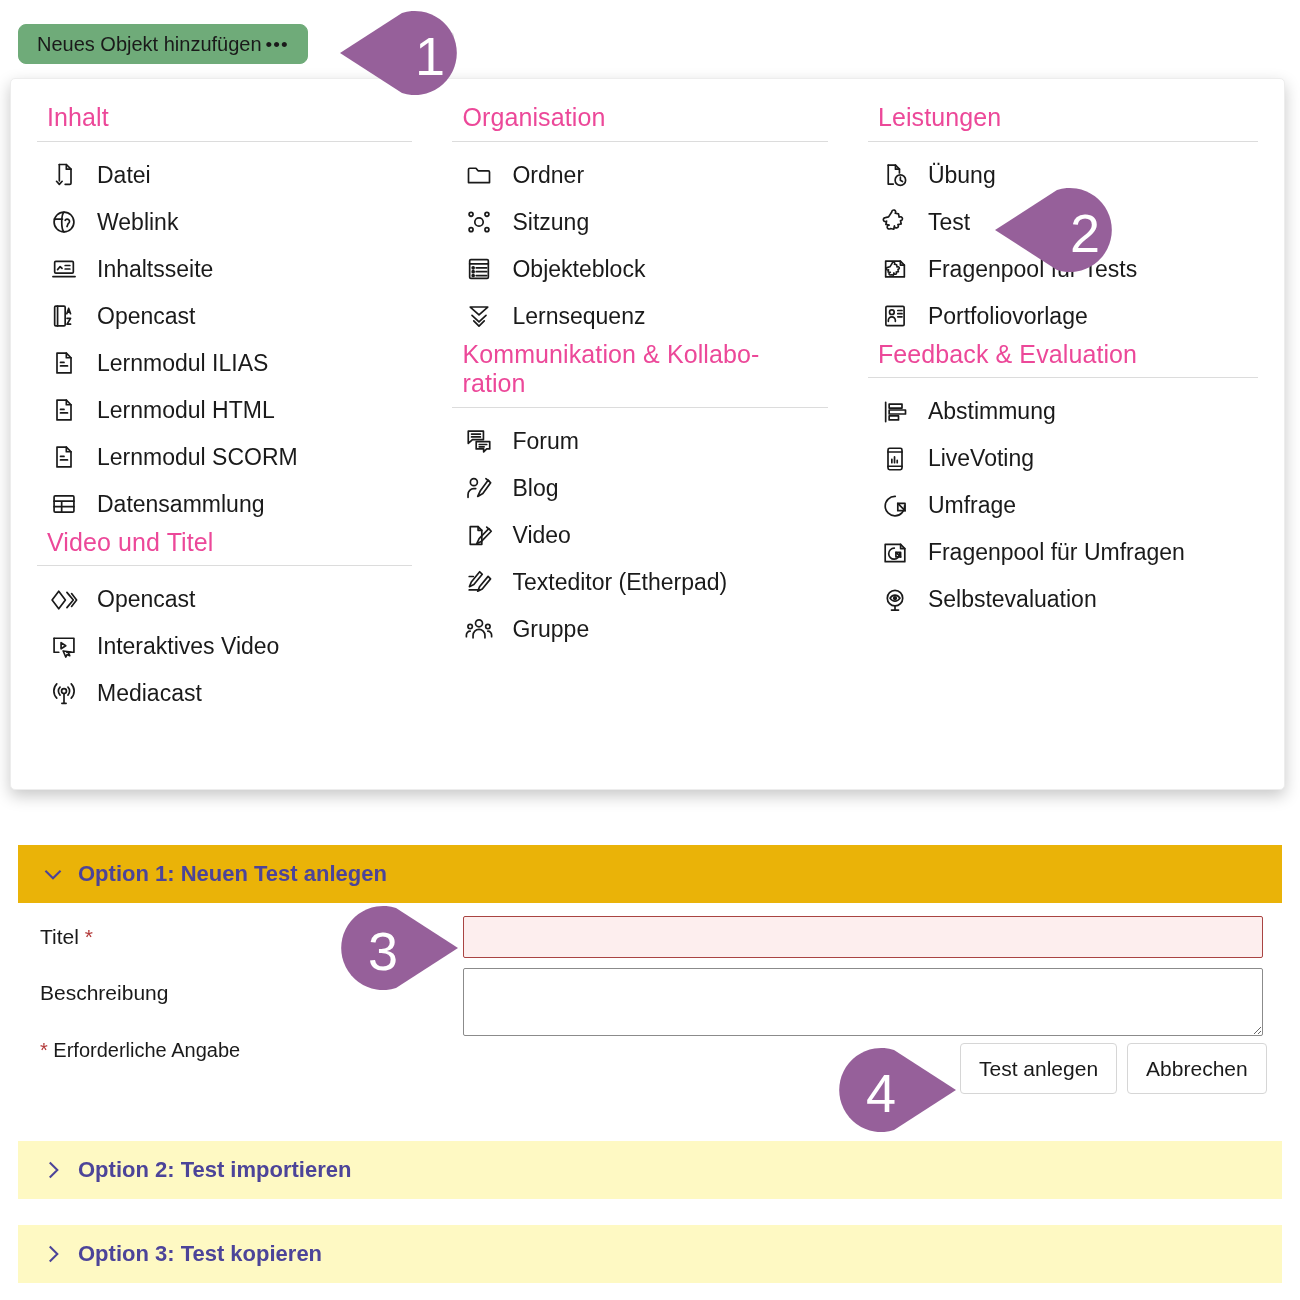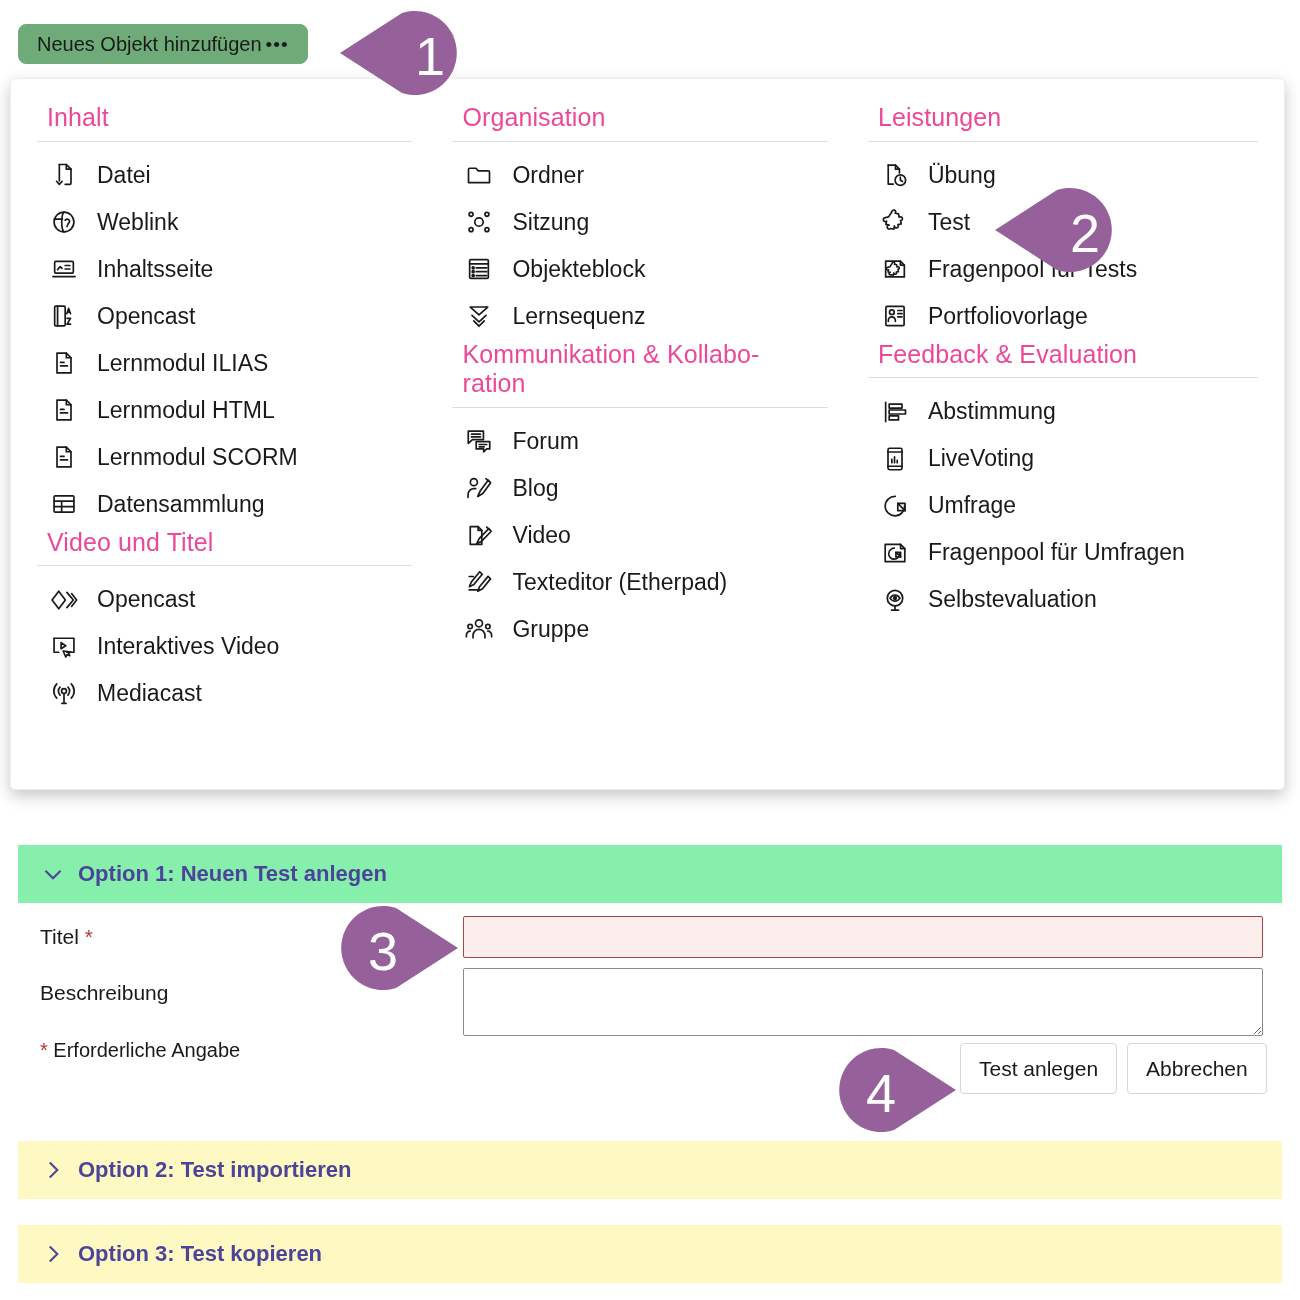--- a/index.html
+++ b/index.html
@@ -63,21 +63,21 @@
   .item .ico {
     width:30px; height:30px; flex:0 0 30px;
     display:flex; align-items:center; justify-content:center;
   }
   .item .ico svg { width:28px; height:28px; display:block; }
 
   
   #opt1 {
     position:absolute; left:18px; top:845px;
     width:1264px; height:58px;
-    background:#86efac;
+    background:#eab308;
   }
   .acc-head {
     display:flex; align-items:center; gap:12px;
     height:100%; padding-left:22px;
     font-size:22px; font-weight:bold; color:#4c4499;
     cursor:pointer;
   }
   .acc-head .chev { width:26px; height:26px; flex:0 0 26px; }
   .acc-head .chev svg { width:26px; height:26px; display:block; }
 

